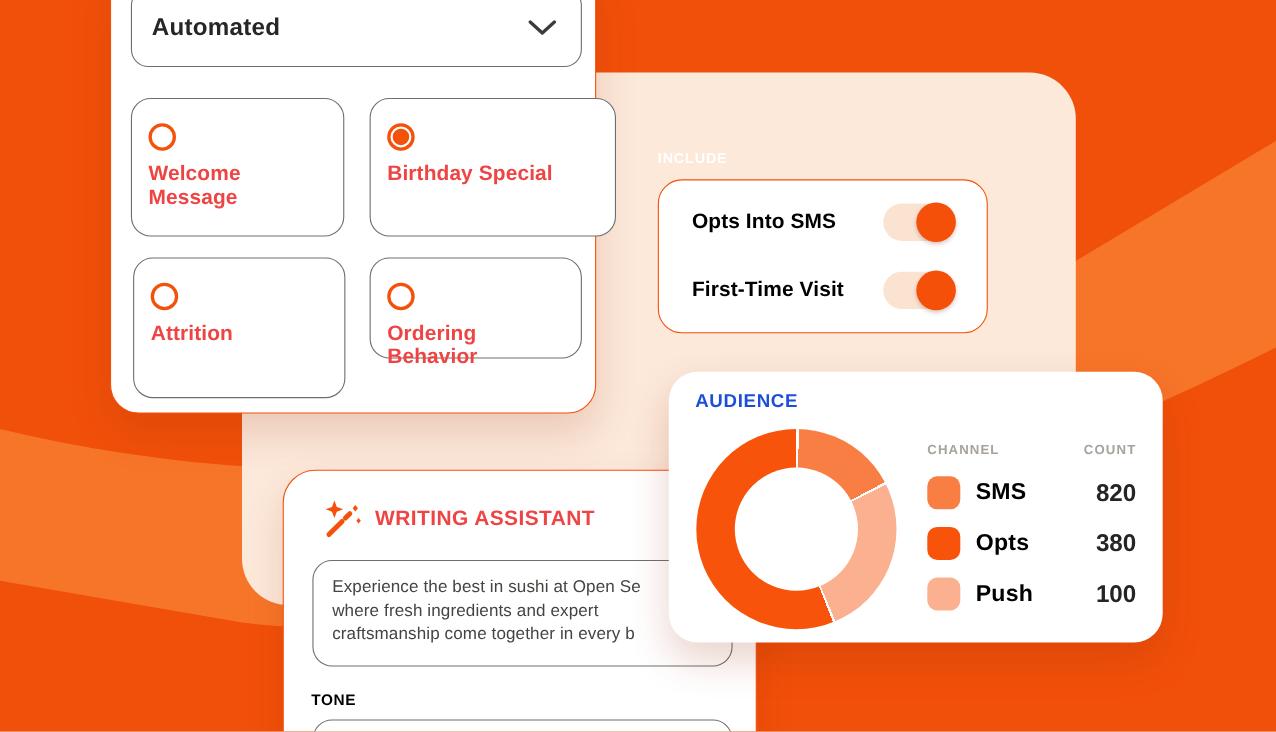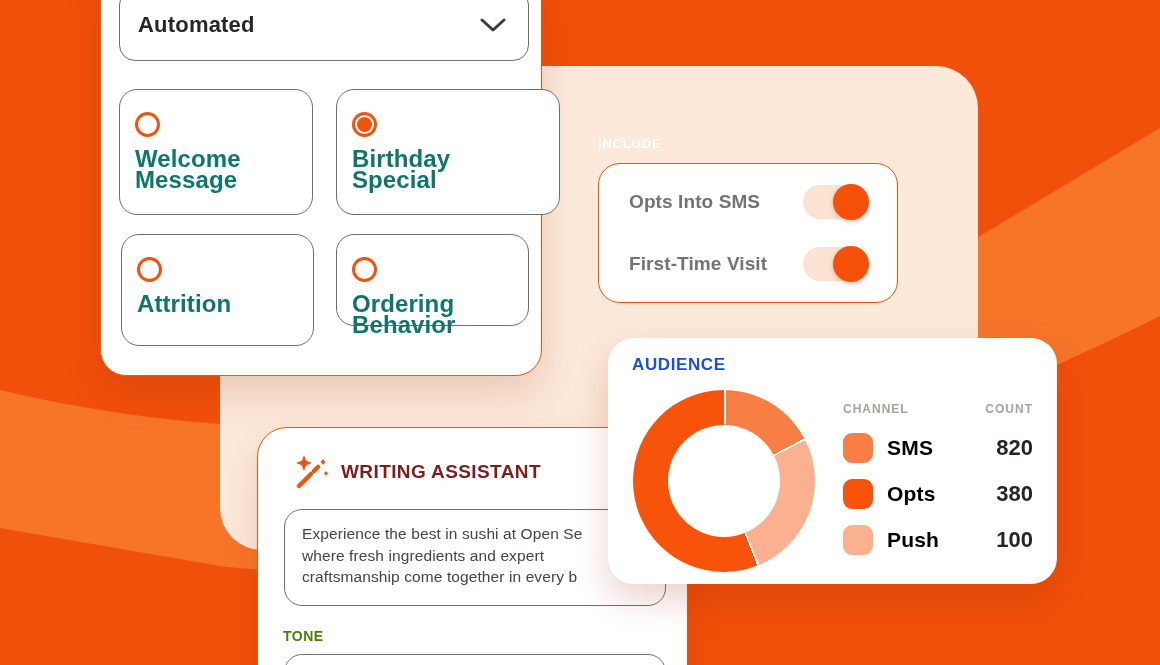--- a/index.html
+++ b/index.html
@@ -29,75 +29,75 @@
     display:flex;align-items:center;justify-content:space-between;
     padding:0 22px 0 18px;box-sizing:border-box;cursor:pointer;
   }
   .dropdown-value{font-size:22px;font-weight:600;color:#262624;letter-spacing:.2px;}
   .opt-card{
     position:absolute;background:#fff;border:1.5px solid #6E6E6E;border-radius:18px;
     box-sizing:border-box;padding:22px 16px 0 15px;cursor:pointer;
   }
   .opt-w{left:18px;top:128px;width:194px;height:126px;}
   .opt-b{left:235px;top:128px;width:224px;height:126px;}
-  .opt-a{left:20px;top:273px;width:193px;height:112px;}
+  .opt-a{left:20px;top:273px;width:193px;height:128px;}
   .opt-o{left:235px;top:273px;width:193px;height:92px;}
   .radio{
     position:relative;width:19px;height:19px;border:3px solid #F4510B;border-radius:50%;
     background:#fff;display:block;
   }
   .radio.selected::after{
     content:'';position:absolute;left:2px;top:2px;width:15px;height:15px;
     border-radius:50%;background:#F4510B;
   }
   .opt-label{
-    margin-top:11px;font-size:24px;line-height:21px;font-weight:700;color:#0f766e;
+    margin-top:11px;font-size:19px;line-height:21px;font-weight:700;color:#ef4444;
     letter-spacing:.1px;max-width:165px;
   }
 
   
   .include-label{
     position:absolute;left:598px;top:136px;
     font-size:13px;font-weight:700;letter-spacing:.8px;color:#ffffff;
   }
   .include-card{
     position:absolute;left:598px;top:163px;width:300px;height:140px;box-sizing:border-box;
     background:#fff;border:1px solid #F4510B;border-radius:22px;
     display:flex;flex-direction:column;justify-content:center;gap:26px;
     padding:0 30px;
   }
   .inc-row{display:flex;align-items:center;justify-content:space-between;height:36px;}
-  .inc-label{font-size:19px;font-weight:600;color:#737373;letter-spacing:.1px;}
+  .inc-label{font-size:19px;font-weight:600;color:#000000;letter-spacing:.1px;}
   .toggle{
     position:relative;width:64px;height:34px;border-radius:17px;background:#FBE3D2;cursor:pointer;
     flex:0 0 auto;
   }
   .toggle .knob{
     position:absolute;top:-1px;width:36px;height:36px;border-radius:50%;background:#F4500A;
     box-shadow:0 2px 4px rgba(120,30,0,.25);
   }
   .toggle.on .knob{right:-2px;}
 
   
   .writing-card{
     position:absolute;left:257px;top:427px;width:431px;height:300px;box-sizing:border-box;
     background:#fff;border:1.5px solid #F4510B;border-radius:30px;
     box-shadow:0 16px 34px rgba(150,40,0,.15);
   }
   .wa-header{position:absolute;left:34px;top:25px;display:flex;align-items:center;gap:9px;}
-  .wa-title{font-size:19px;font-weight:800;letter-spacing:.4px;color:#7f1d1d;}
+  .wa-title{font-size:19px;font-weight:800;letter-spacing:.4px;color:#ef4444;}
   .wa-textarea{
     position:absolute;left:26px;top:81px;width:382px;height:97px;box-sizing:border-box;
     background:#fff;border:1.5px solid #6E6E6E;border-radius:18px;
     padding:13px 10px 0 17px;cursor:text;
   }
   .wa-line{font-size:15.5px;line-height:21.5px;color:#454441;letter-spacing:.1px;white-space:nowrap;}
   .tone-label{
     position:absolute;left:25px;top:200px;
-    font-size:14px;font-weight:800;letter-spacing:.5px;color:#4d7c0f;
+    font-size:14px;font-weight:800;letter-spacing:.5px;color:#000000;
   }
   .tone-textarea{
     position:absolute;left:26px;top:226px;width:382px;height:90px;box-sizing:border-box;
     background:#fff;border:1.5px solid #6E6E6E;border-radius:18px;cursor:text;
   }
 
   
   .audience-card{
     position:absolute;left:608px;top:338px;width:449px;height:246px;
     background:#fff;border-radius:26px;

